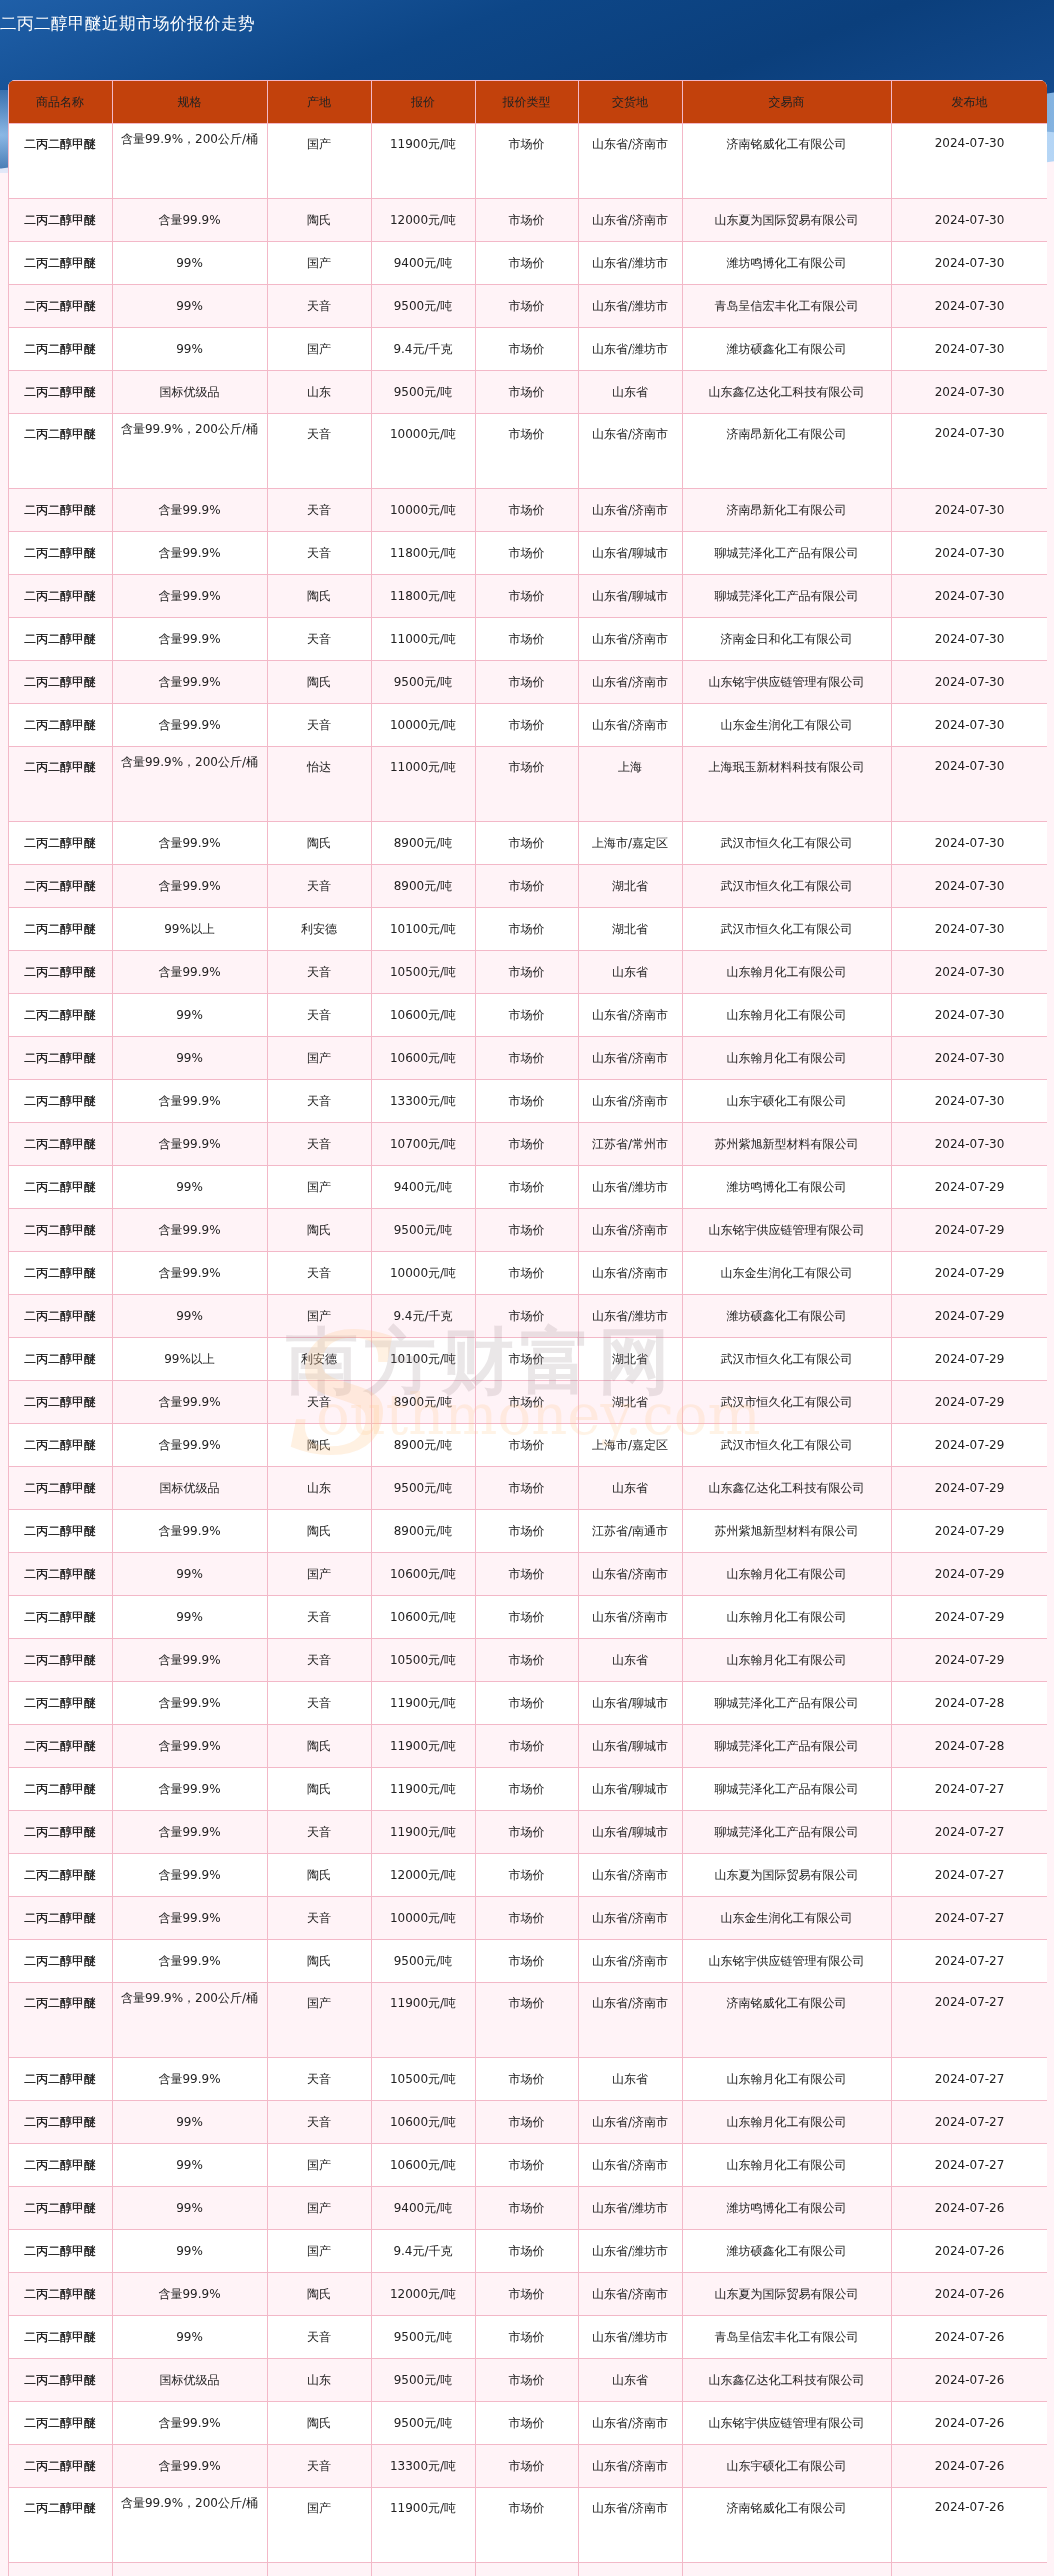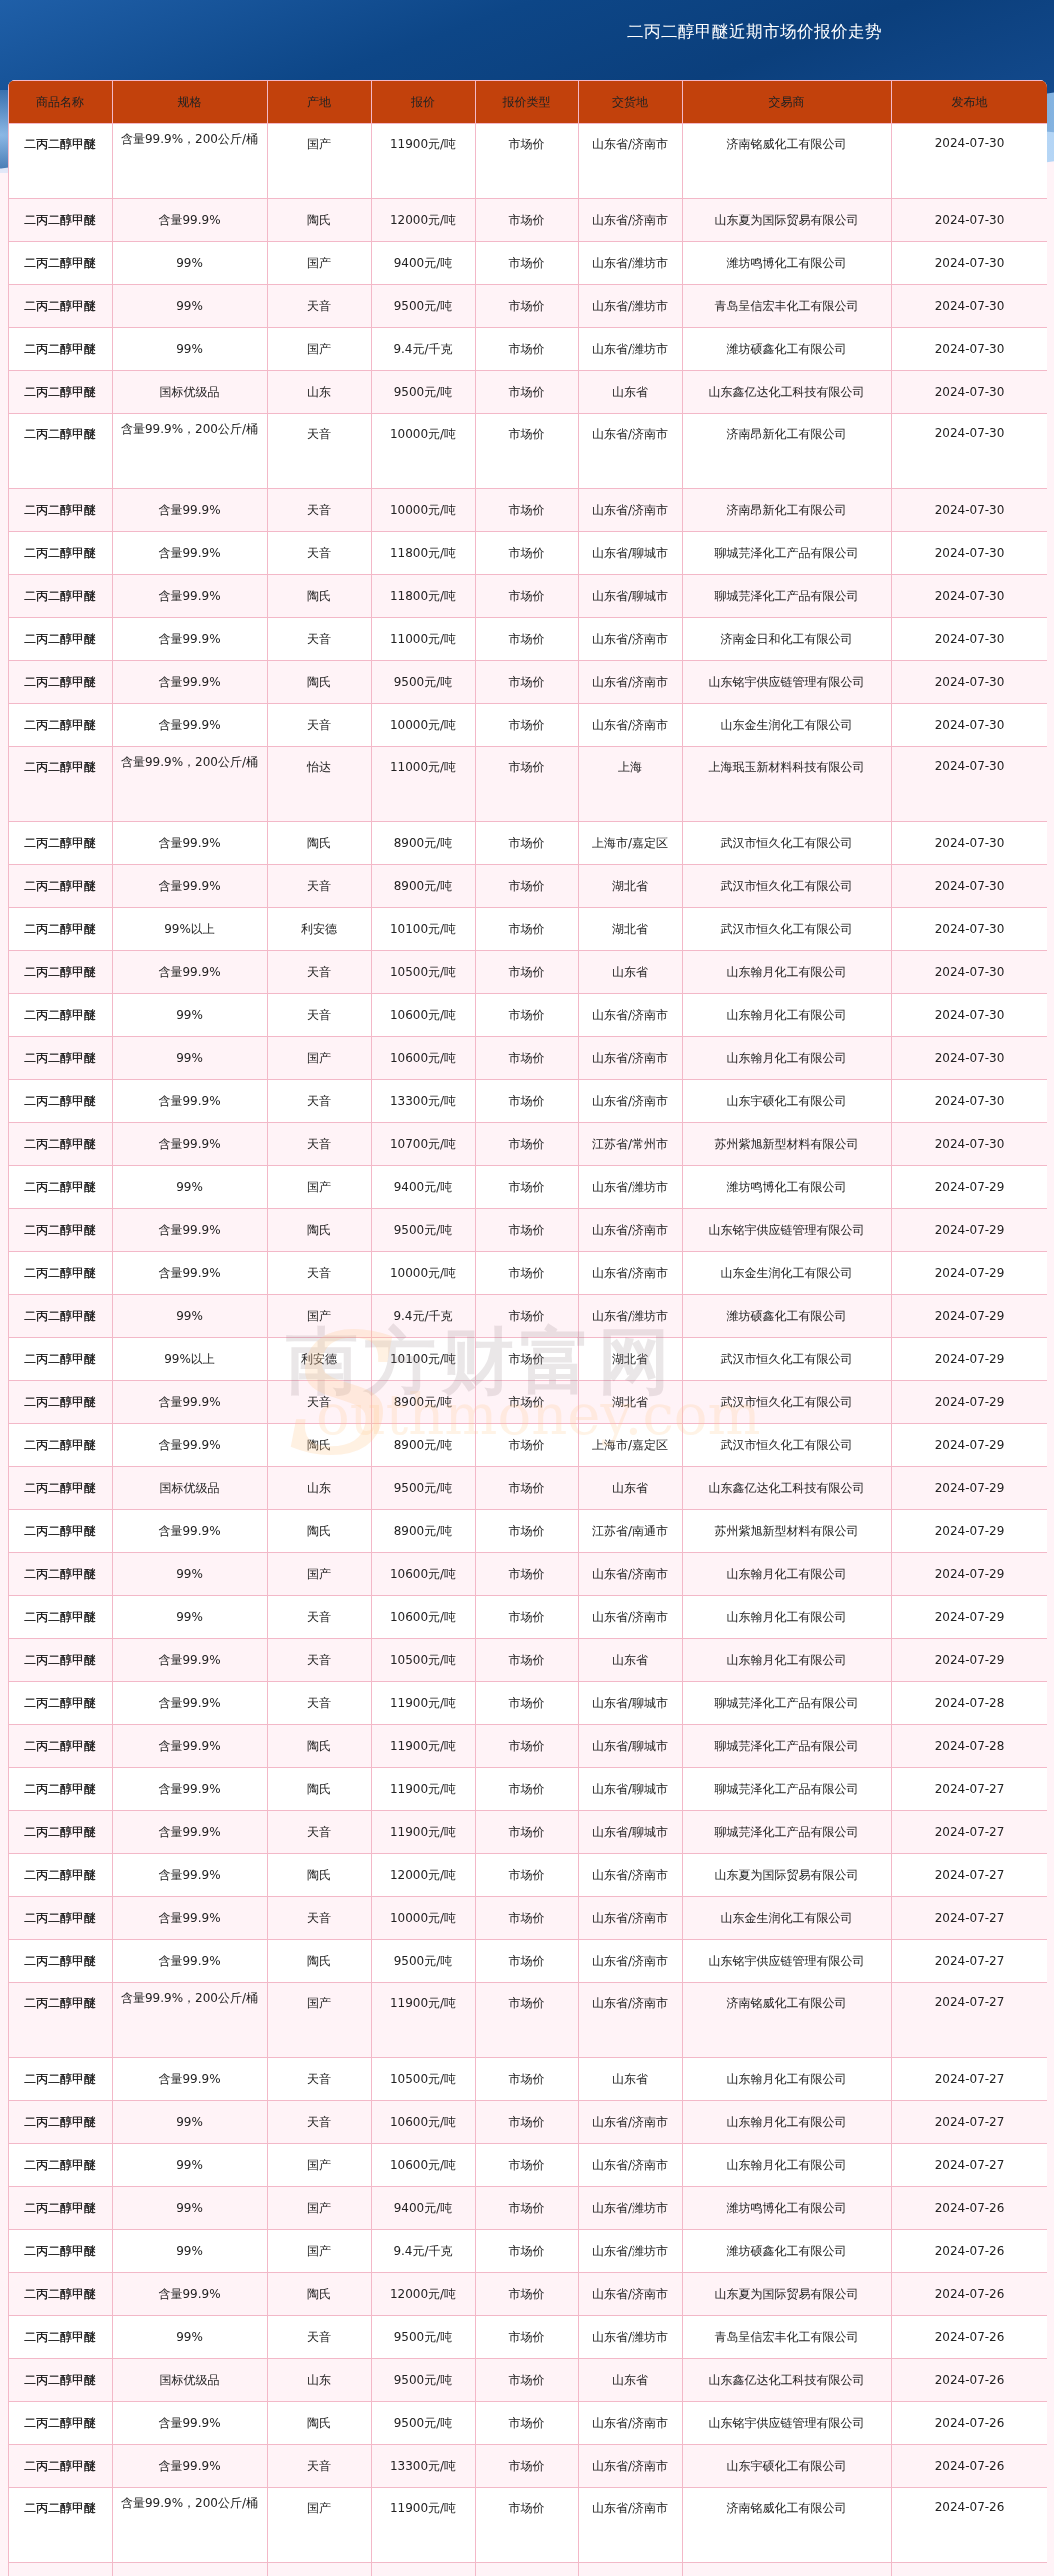--- a/index.html
+++ b/index.html
@@ -24,21 +24,21 @@
   .hero::after {
     content: ""; position: absolute; right: -45px; top: 113px; width: 376px; height: 68px;
     background: linear-gradient(90deg, rgba(160,200,240,0) 0%, rgba(160,205,245,0.9) 100%);
     transform: rotate(-8deg);
   }
   .hero .glow {
     position: absolute; left: 0; top: 90px; width: 120px; height: 90px;
     background: radial-gradient(ellipse at left, rgba(170,210,250,0.8), rgba(170,210,250,0));
   }
   .titles {
-    position: absolute; top: 18px; left: 0; width: 882px; text-align: right; color: #ffffff; z-index: 2;
+    position: absolute; top: 10px; left: 0; width: 882px; text-align: left; color: #ffffff; z-index: 2;
   }
   .titles div { font-size: 16.6px; line-height: 27px; letter-spacing: 0.4px; }
   .table-card {
     position: absolute; left: 7.5px; top: 80px; width: 1039px;
     background: #ffffff; border-radius: 7.5px 7.5px 0 0; z-index: 3;
     overflow: hidden;
   }
   table { border-collapse: collapse; width: 1039px; table-layout: fixed; }
   th, td {
     border: 0.8px solid #f3b8c8;

